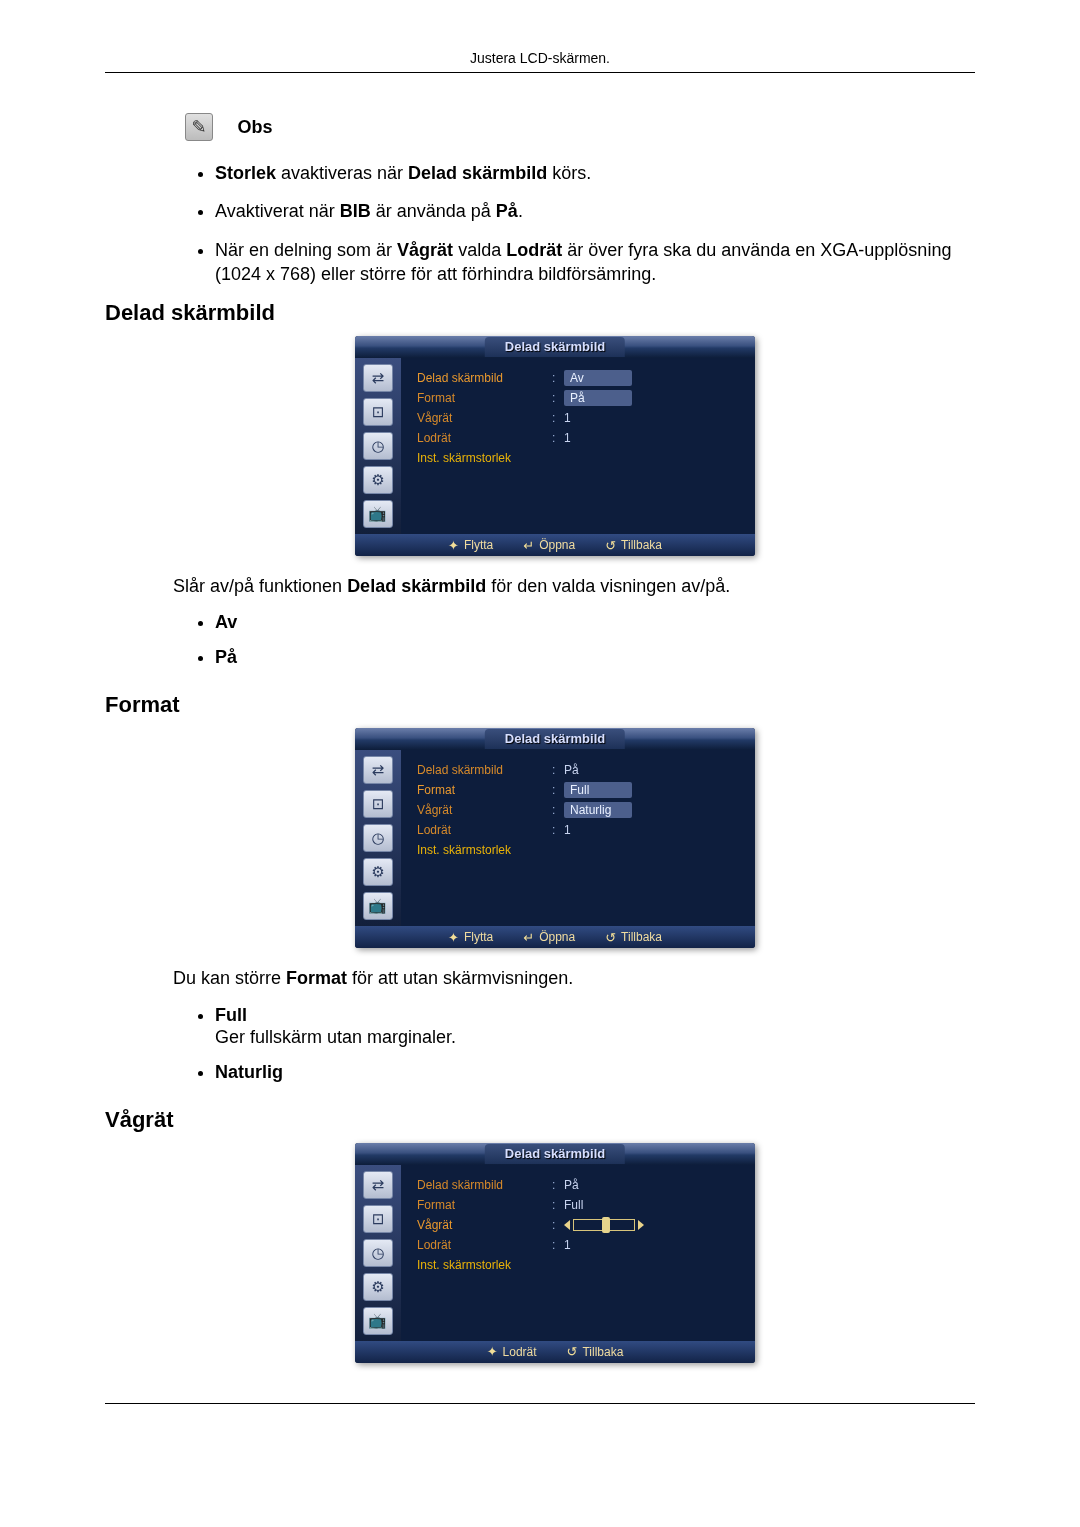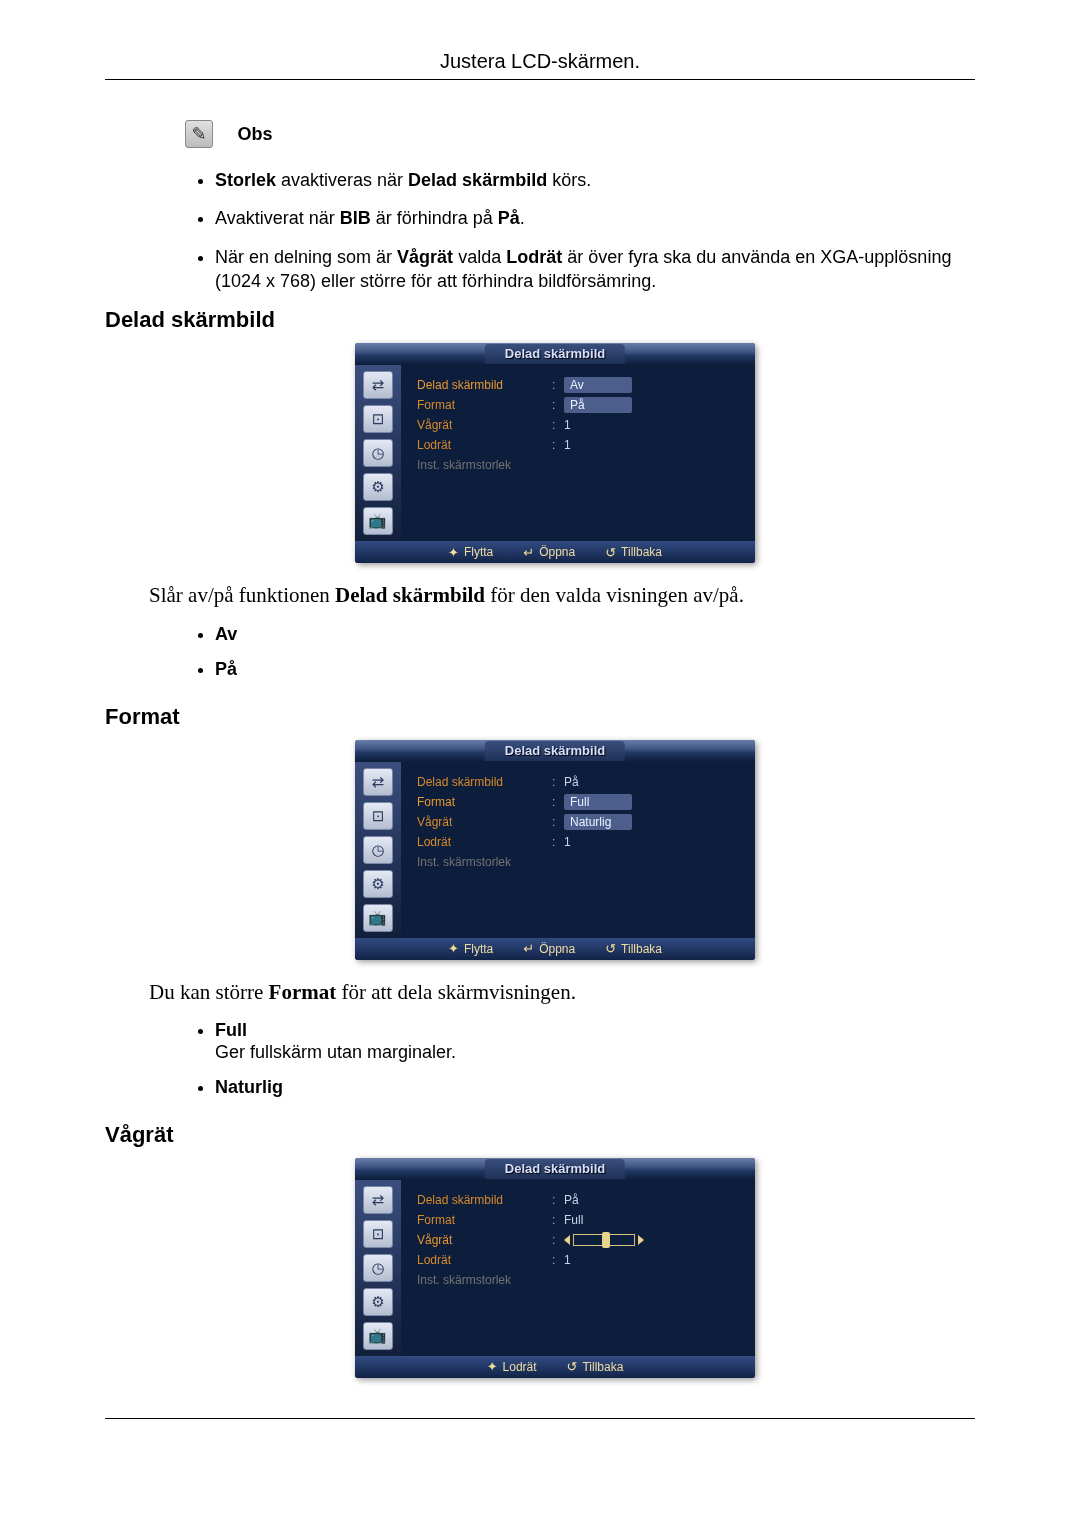--- a/index.html
+++ b/index.html
@@ -12,21 +12,21 @@
   .page {
     width: 1080px;
     min-height: 1527px;
     margin: 0 auto;
     padding: 50px 105px 50px 105px;
     box-sizing: border-box;
     position: relative;
   }
   .header-title {
     text-align: center;
-    font-size: 20px;
+    font-size: 14px;
     margin-bottom: 6px;
   }
   .header-rule {
     border: 0;
     border-top: 1px solid #000;
     margin: 0 0 40px 0;
   }
   .footer-rule {
     border: 0;
     border-top: 1px solid #000;
@@ -125,21 +125,21 @@
     color: #2b3b5e;
   }
   .osd-right {
     flex: 1;
     padding: 10px 10px 6px 16px;
     background: #0d1d3c;
   }
   .osd-row { display:flex; height:20px; align-items:center; }
   .osd-lbl { width: 135px; color:#d78a2a; }
   .osd-lbl.active { color:#e8982e; }
-  .osd-lbl.dim { color:#737373; }
+  .osd-lbl.dim { color:#eab308; }
   .osd-col { color:#9bb0d6; width:12px; }
   .osd-val { color:#c7d3ef; }
   .osd-chip {
     display:inline-block;
     min-width:56px;
     padding: 0 6px;
     height:16px;
     line-height:16px;
     background:#4c5f8c;
     border-radius:2px;
@@ -171,24 +171,23 @@
     display:flex;
     align-items:center;
     justify-content:center;
     gap: 30px;
     color:#f0dca0;
     font-size:12px;
   }
   .osd-footer .grp { display:flex; align-items:center; gap:5px; }
   .osd-footer .sym { color:#f2de98; font-size:13px; }
   .desc {
-    margin: 8px 0 8px 44px;
-    font-size: 21px;
+    margin: 8px 0 8px 68px;
+    font-size: 18px;
     line-height: 1.35;
-    font-family: Liberation Serif, serif;
   }
   ul.optlist {
     list-style: disc;
     margin: 8px 0 24px 110px;
     padding: 0;
   }
   ul.optlist li {
     margin: 14px 0;
     font-size: 18px;
   }
@@ -209,21 +208,21 @@
   <div class="note-box">
     <span class="note-icon">✎</span>
     <span class="note-label">Obs</span>
   </div>
 
   <ul class="bullets">
     <li>
       <b>Storlek</b><span> avaktiveras när </span><b>Delad skärmbild</b><span> körs.</span>
     </li>
     <li>
-      <span>Avaktiverat när </span><b>BIB</b><span> är förhindra på </span><b>På</b><span>.</span>
+      <span>Avaktiverat när </span><b>BIB</b><span> är använda på </span><b>På</b><span>.</span>
     </li>
     <li>
       <span>När en delning som är </span><b>Vågrät</b><span> valda </span><b>Lodrät</b><span> är över fyra ska du använda en XGA-upplösning (1024 x 768) eller större för att förhindra bildförsämring.</span>
     </li>
   </ul>
 
   <div class="section-heading">Delad skärmbild</div>
   <div class="osd-wrap">
     <div class="osd">
       <div class="osd-title-bar">
@@ -341,21 +340,21 @@
           </div>
         <div class="grp">
             <span class="sym">↺</span>
             <span>Tillbaka</span>
           </div>
       </div>
     </div>
   </div>
 
   <div class="desc">
-    <span>Du kan större </span><b>Format</b><span> för att dela skärmvisningen.</span>
+    <span>Du kan större </span><b>Format</b><span> för att utan skärmvisningen.</span>
   </div>
   <ul class="optlist">
     <li>
       <span class="opt-name">Full</span>
       <div class="opt-desc">Ger fullskärm utan marginaler.</div>
     </li>
     <li>
       <span class="opt-name">Naturlig</span>
     </li>
   </ul>

